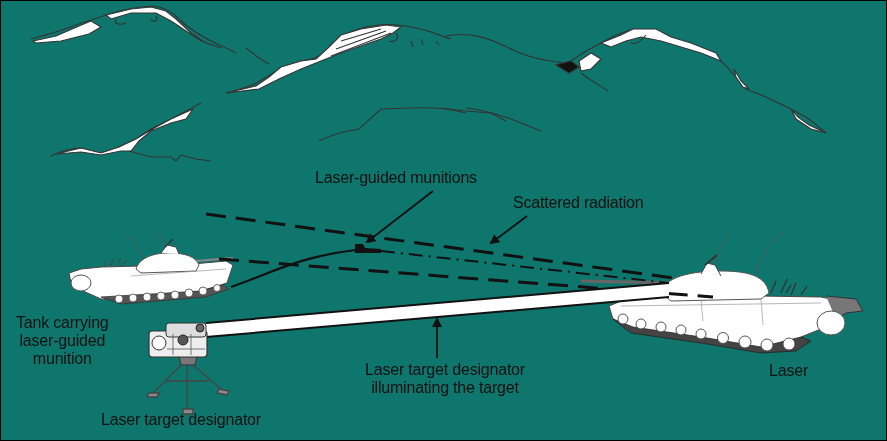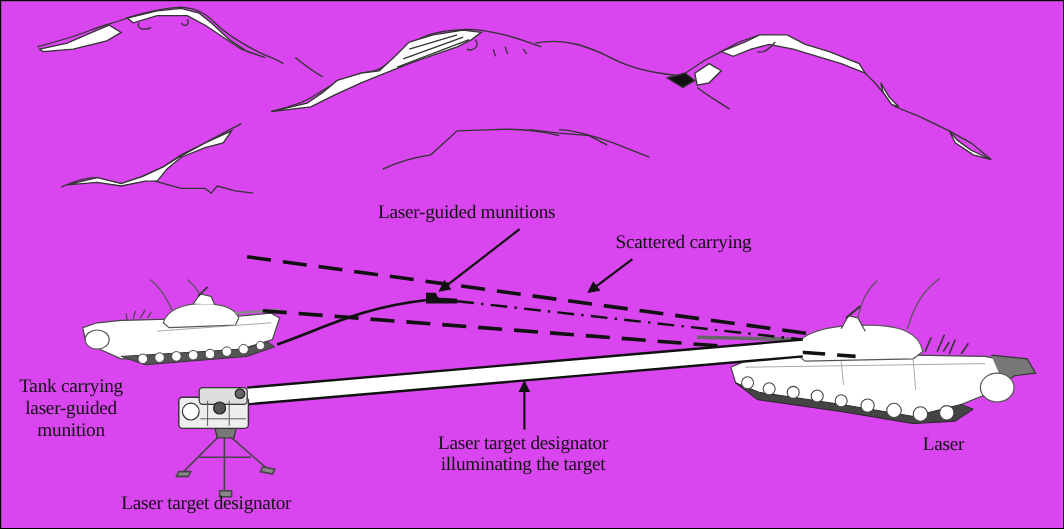--- a/index.html
+++ b/index.html
@@ -1,22 +1,22 @@
 <!DOCTYPE html>
 <html><head>
 <meta charset="utf-8">
 <style>
   html, body { margin: 0; padding: 0; background: #ffffff; }
   .frame {
     position: relative;
     width: 885px; height: 439px;
-    background: #d946ef;
+    background: #0f766e;
     border: 1px solid #000;
     overflow: hidden;
-    font-family: Liberation Serif, serif;
+    font-family: Liberation Sans, sans-serif;
   }
   svg.scene { position: absolute; left: 0; top: 0; width: 885px; height: 439px; }
   .label {
     position: absolute;
     font-size: 16px;
     line-height: 18px;
     color: #111;
     white-space: nowrap;
     letter-spacing: -0.2px;
   }
@@ -182,21 +182,21 @@
     </g>
 
     <g stroke="#111" stroke-width="1.8" fill="none">
       <line x1="432" y1="190" x2="366" y2="241" marker-end="url(#arrowhead)"></line>
       <line x1="526" y1="215" x2="490" y2="242" marker-end="url(#arrowhead)"></line>
       <line x1="436" y1="357" x2="436" y2="318" marker-end="url(#arrowhead)"></line>
     </g>
   </svg>
 
   <div class="label" style="left:314px; top:168px;">Laser-guided munitions</div>
-  <div class="label" style="left:512px; top:193px;">Scattered carrying</div>
+  <div class="label" style="left:512px; top:193px;">Scattered radiation</div>
   <div class="label multi" style="left:15px; top:313px;">Tank carrying
 laser-guided
 munition</div>
   <div class="label" style="left:100px; top:410px;">Laser target designator</div>
   <div class="label multi" style="left:364px; top:360px;">Laser target designator
 illuminating the target</div>
   <div class="label" style="left:768px; top:361px;">Laser</div>
 </div>
 
 </body></html>

